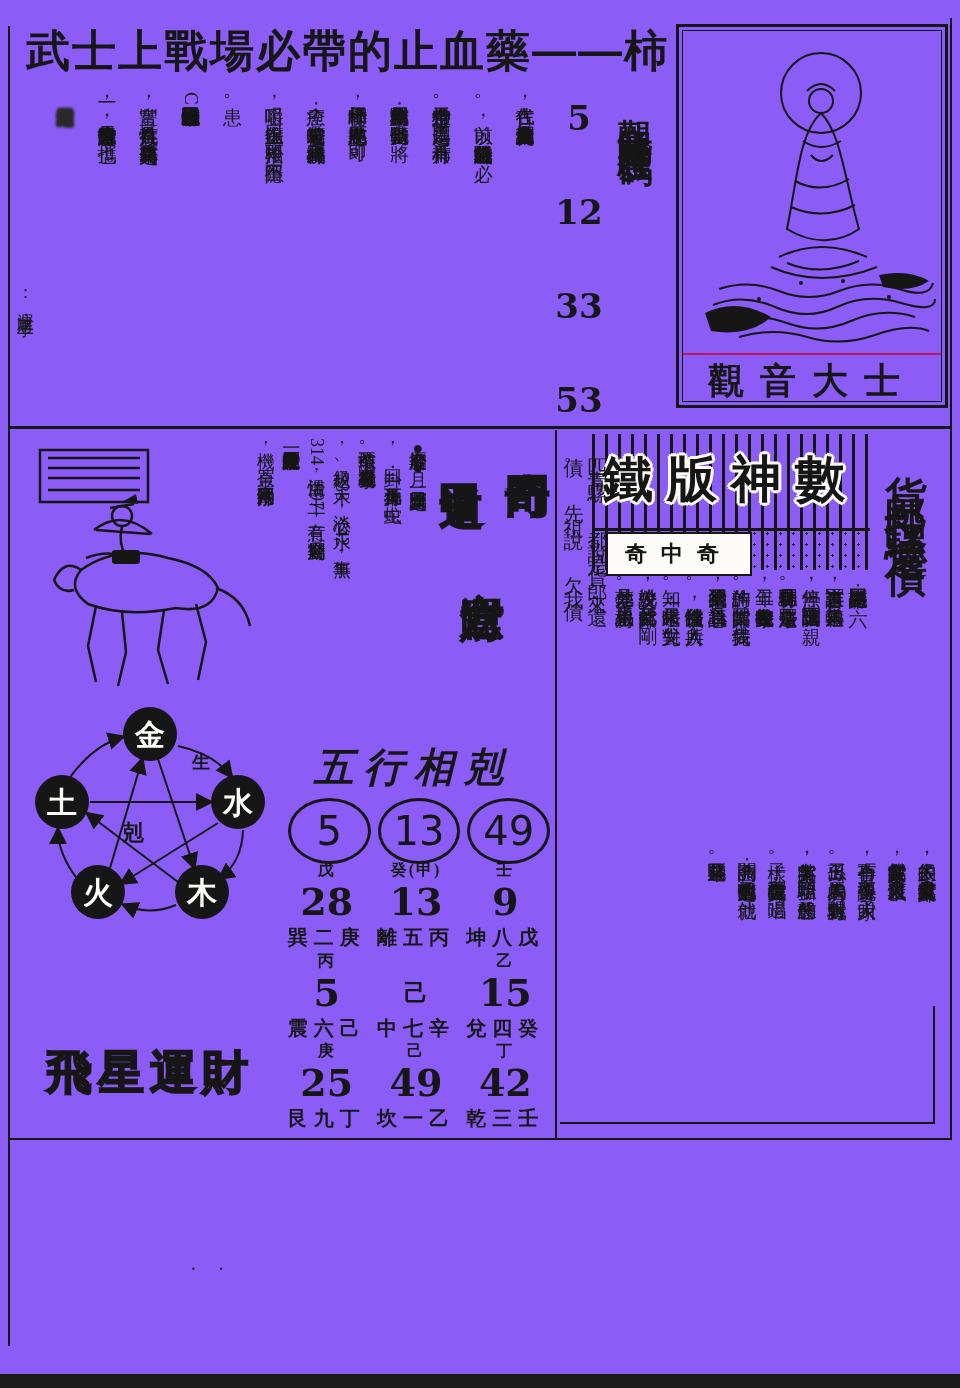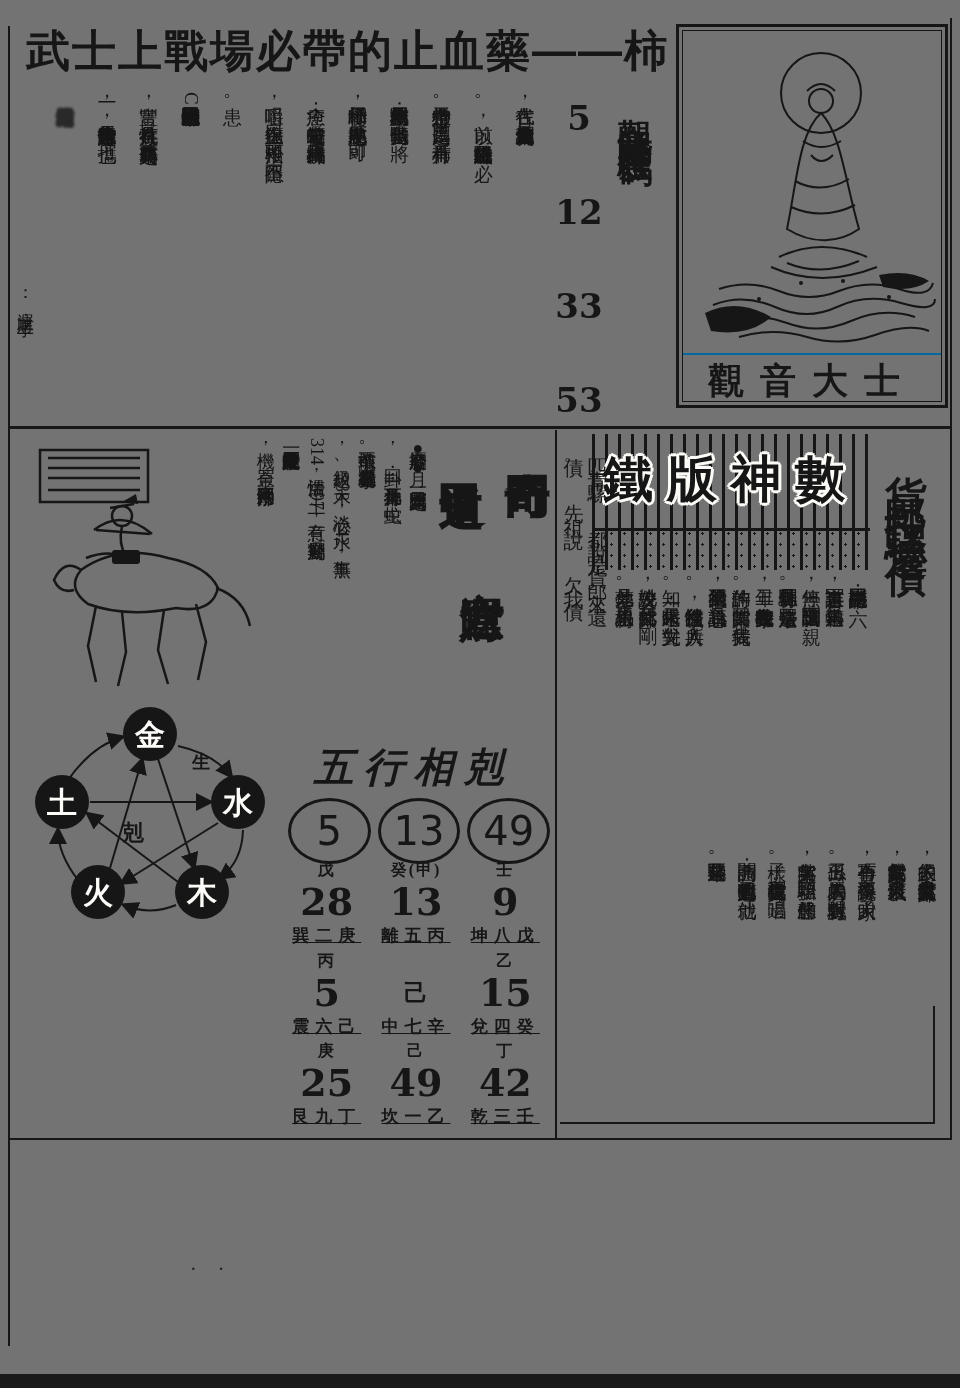--- a/index.html
+++ b/index.html
@@ -1,16 +1,16 @@
 <!DOCTYPE html>
 <html><head>
 <meta charset="utf-8">
 <style>
   html,body{margin:0;padding:0;background:#d8d6d0;}
-  #page{position:relative;width:960px;height:1388px;margin:0 auto;background:#737373;
+  #page{position:relative;width:960px;height:1388px;margin:0 auto;background:#8b5cf6;
         font-family:"Liberation Serif","DejaVu Serif",serif;color:#161616;overflow:hidden;}
   .abs{position:absolute;}
   .ink{background:#1a1a1a;}
   
   .vtext{writing-mode:vertical-rl;}
   .vtext p{margin:0;padding:0;}
   
   #headline{left:26px;top:22px;width:648px;height:66px;font-size:44px;font-weight:900;
             font-family:"Liberation Sans","DejaVu Sans",sans-serif;letter-spacing:2px;white-space:nowrap;}
   
@@ -19,21 +19,21 @@
   #side-note{left:14px;top:280px;height:150px;font-size:17px;letter-spacing:3px;}
   
   #lingma-nums{left:548px;top:98px;width:62px;height:322px;display:flex;flex-direction:column;
                justify-content:space-between;text-align:center;font-family:"DejaVu Serif",serif;
                font-size:34px;font-weight:bold;}
   #lingma-title{left:610px;top:90px;height:340px;font-size:35px;font-weight:bold;letter-spacing:7px;}
   
   #guanyin-box{left:676px;top:24px;width:272px;height:384px;border:3px solid #161616;padding:3px;box-sizing:border-box;}
   #guanyin-inner{border:1px solid #161616;width:100%;height:100%;box-sizing:border-box;display:flex;flex-direction:column;}
   #guanyin-art{flex:1;}
-  #guanyin-caption{border-top:2px solid #0369a1;height:52px;line-height:52px;text-align:center;
+  #guanyin-caption{border-top:2px solid #be185d;height:52px;line-height:52px;text-align:center;
                    font-size:36px;font-weight:900;letter-spacing:16px;}
   
   .hline,.vline{background:#161616;}
   
   .outline{color:#fcfbf7;-webkit-text-stroke:2px #161616;text-shadow:0 0 1px #161616;}
   #qimen-right{left:498px;top:440px;height:115px;font-size:44px;font-weight:900;}
   #qimen-left{left:432px;top:450px;height:120px;font-size:44px;font-weight:900;}
   #qimen-title{left:452px;top:556px;height:195px;font-size:45px;font-weight:900;letter-spacing:2px;
                font-family:"Liberation Sans","DejaVu Sans",sans-serif;}
   #qimen-cols{left:250px;top:438px;width:180px;height:310px;font-size:18px;line-height:1.41;}
@@ -42,21 +42,21 @@
                  letter-spacing:10px;transform:skewX(-14deg);white-space:nowrap;}
   #lucky-circles{left:288px;top:798px;width:262px;display:flex;gap:7px;}
   .circle{width:78px;height:60px;border:3px solid #161616;border-radius:50%;display:flex;
           align-items:center;justify-content:center;font-size:40px;font-family:"DejaVu Sans",sans-serif;}
   
   #grid{left:282px;top:860px;width:268px;height:272px;display:grid;grid-template-columns:repeat(3,1fr);}
   .cell{text-align:center;height:90px;}
   .cell .stem{font-size:16px;font-weight:bold;letter-spacing:2px;height:20px;}
   .cell .num{font-size:38px;font-family:"DejaVu Serif",serif;line-height:44px;height:44px;font-weight:bold;}
   .cell .num.numchar{font-size:24px;font-weight:bold;font-family:"Liberation Serif",serif;}
-  .cell .palace{font-size:17px;font-weight:bold;letter-spacing:6px;text-decoration:underline;}
+  .cell .palace{font-size:20px;font-weight:bold;letter-spacing:6px;}
   
   #ninegong-title{left:38px;top:922px;width:224px;text-align:center;font-size:80px;font-weight:900;
                   letter-spacing:14px;white-space:nowrap;}
   #feixing-title{left:26px;top:1042px;width:248px;text-align:center;font-size:46px;font-weight:900;
                  letter-spacing:6px;white-space:nowrap;}
   
   #tieban-banner{left:592px;top:434px;width:278px;height:136px;
      background:repeating-linear-gradient(90deg,#161616 0 3px,transparent 3px 13px);}
   #tieban-dots{left:592px;top:528px;width:278px;height:42px;
      background-image:radial-gradient(#161616 1.3px,transparent 1.5px);background-size:13px 11px;}
@@ -273,25 +273,27 @@
         <text x="68" y="211">火</text>
         <text x="32" y="121">土</text>
       </g>
       <g fill="#161616" font-weight="bold" font-family="Liberation Serif,serif">
         <text x="162" y="76" font-size="18">生</text>
         <text x="92" y="148" font-size="22">剋</text>
       </g>
     </svg>
   </div>
 
+  <div class="abs outline" id="feixing-title">飛星運財</div>
 
   <div class="abs" id="tieban-banner"></div>
   <div class="abs" id="tieban-dots"></div>
   <div class="abs hline" id="tieban-midline"></div>
   <div class="abs" id="tieban-title">鐵版神數</div>
+  <div class="abs" id="qizhongqi">奇中奇</div>
 
   <div class="abs vtext" id="story-title">貨郎投騾還債</div>
   <div class="abs vtext" id="story-upper">
       <p>辛彤甫先生記異詩曰：六</p>
       <p>道誰言事杳冥，人羊轉轂迅</p>
       <p>無停，三弦彈出邊關調，親</p>
       <p>見青騾側耳聽。這是康熙辛</p>
       <p>丑年，辛先生在我家教館時</p>
       <p>作的詩。因某貨郎，借我先</p>
       <p>祖父的錢不還，且說負心話</p>

